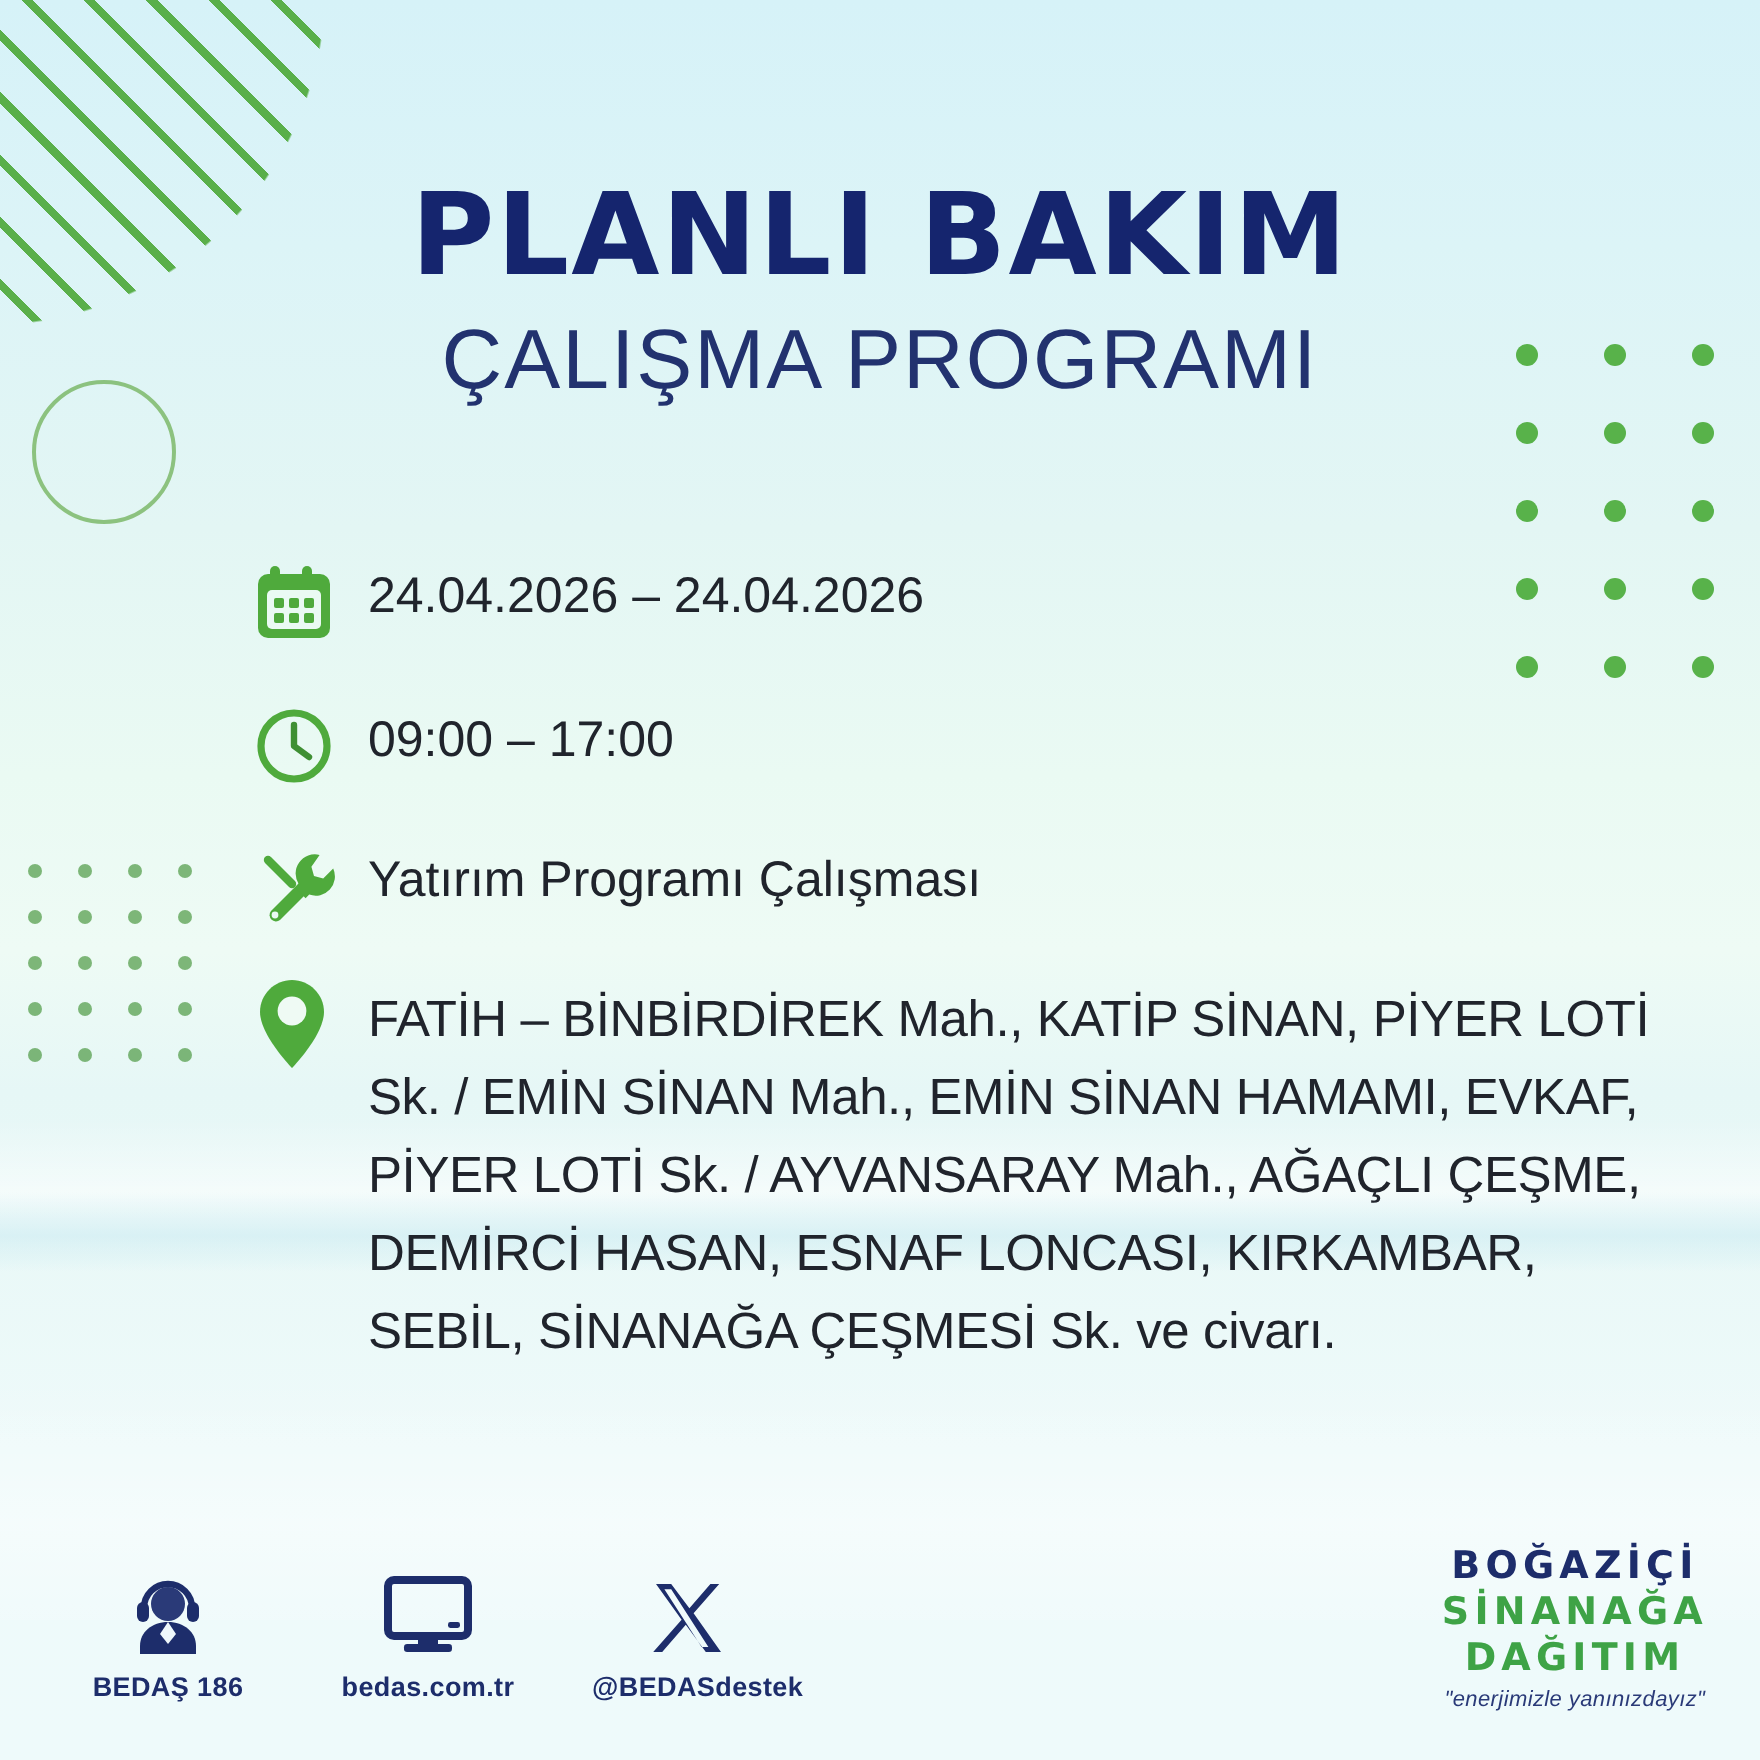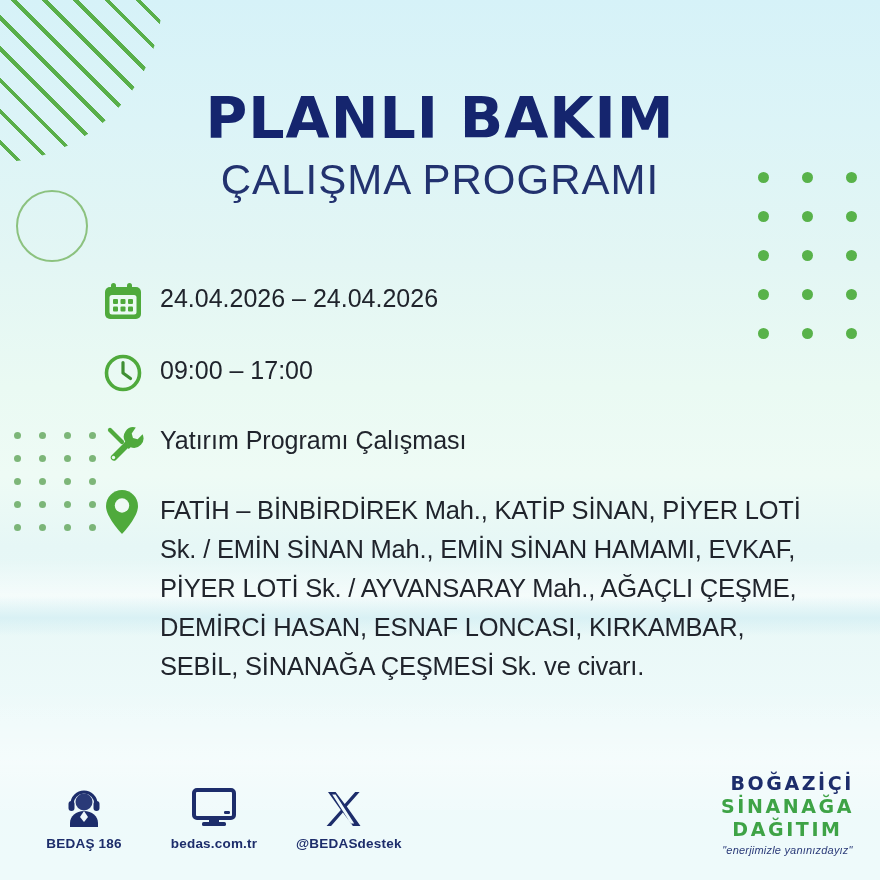--- a/index.html
+++ b/index.html
@@ -131,21 +131,21 @@
     line-height: 48px;
     font-weight: 400;
     letter-spacing: 1px;
     color: #22326f;
     font-family: "Liberation Sans", sans-serif;
   }
 
   
   .info {
     position: absolute;
-    left: 102px;
+    left: 126px;
     top: 276px;
     width: 720px;
   }
   .info-row {
     display: flex;
     align-items: flex-start;
     margin-bottom: 18px;
   }
   .info-row:last-child { margin-bottom: 8px; }
   .info-icon {
@@ -212,21 +212,20 @@
     text-align: center;
     line-height: 1;
   }
   .brand .b1 {
     font-size: 19px;
     font-weight: 700;
     letter-spacing: 2.6px;
     color: #1d2d6b;
     font-family: "DejaVu Sans", "Liberation Sans", sans-serif;
     display: block;
-    text-align: right;
   }
   .brand .b2, .brand .b3 {
     font-size: 19px;
     font-weight: 700;
     letter-spacing: 2.6px;
     color: #3ea346;
     font-family: "DejaVu Sans", "Liberation Sans", sans-serif;
     display: block;
     margin-top: 4px;
   }

